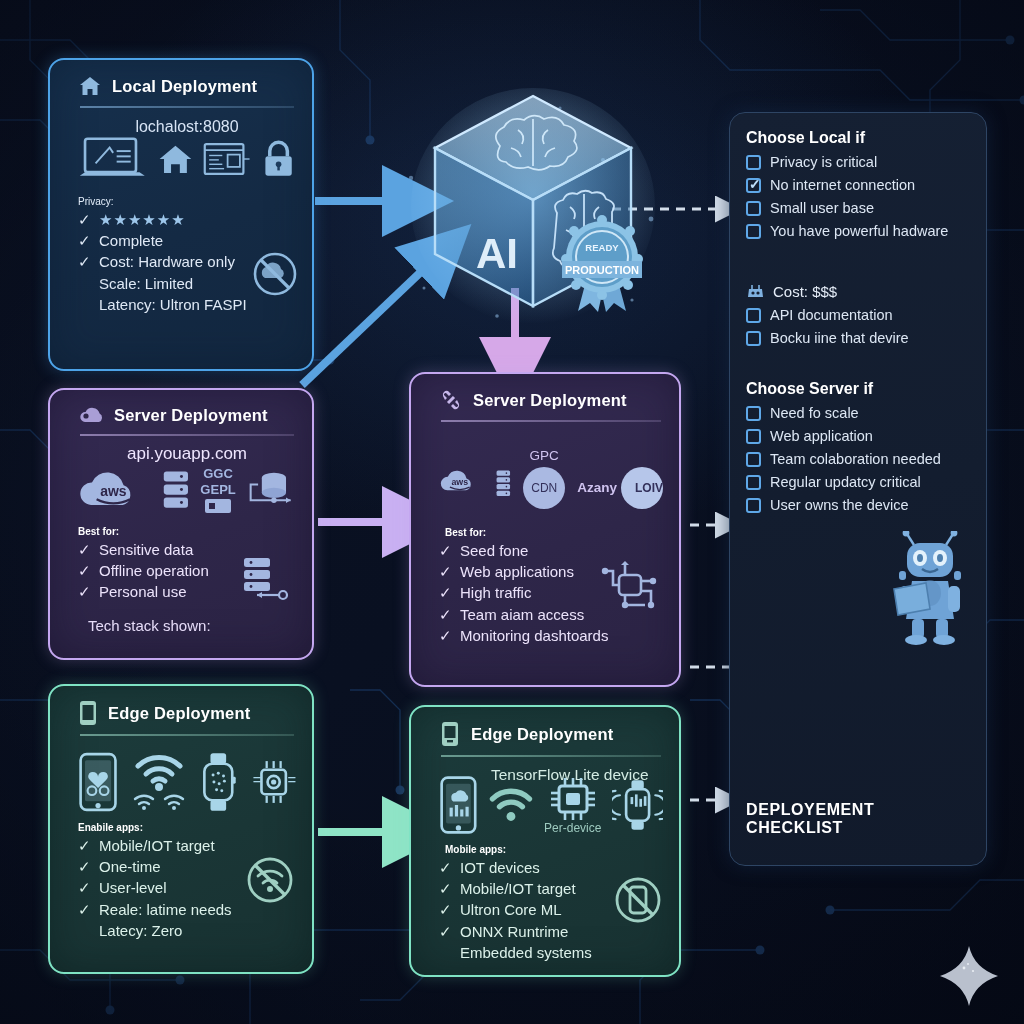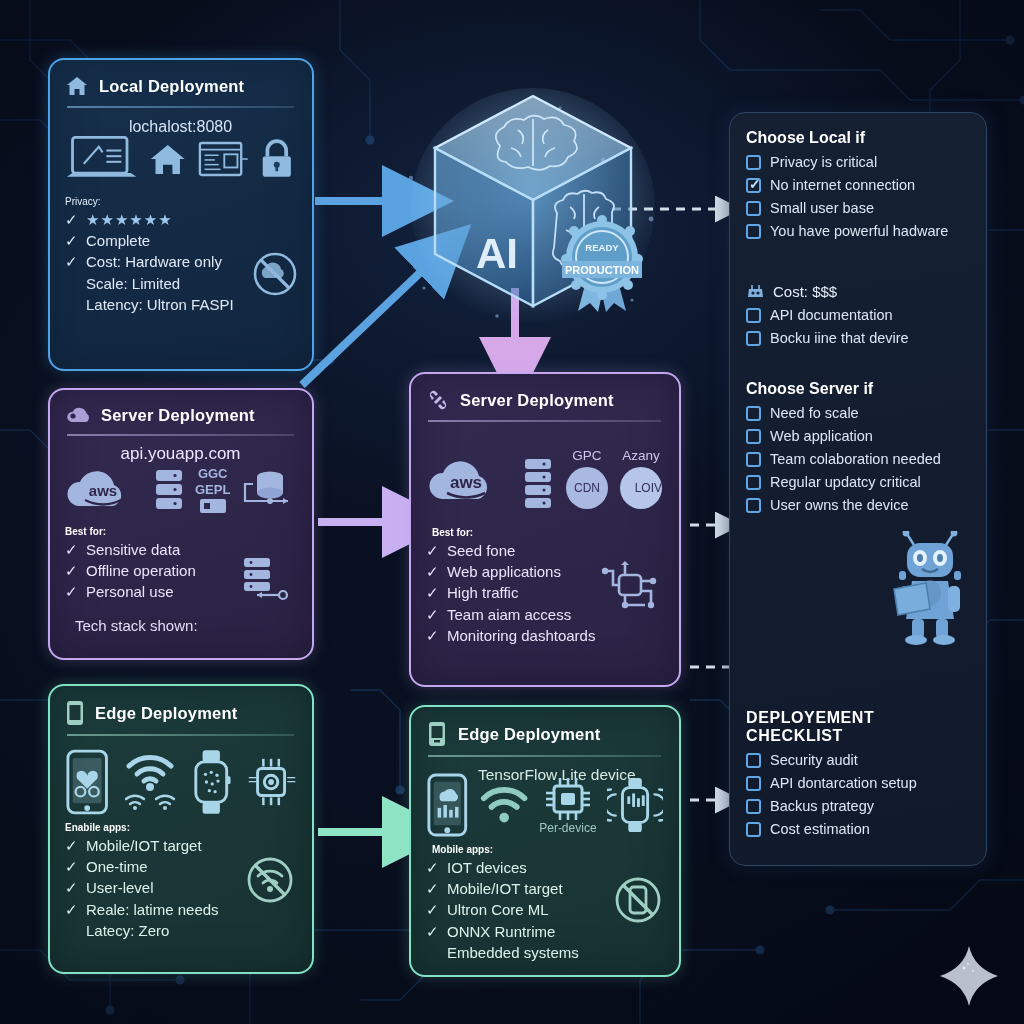--- a/index.html
+++ b/index.html
@@ -19,21 +19,21 @@
       radial-gradient(ellipse 60% 45% at 50% 22%, rgba(60,120,200,.17), rgba(0,0,0,0) 70%),
       radial-gradient(ellipse 90% 80% at 50% 50%, rgba(0,0,0,0) 40%, rgba(3,6,16,.75) 100%);
   }
   #arrow-layer{ position:absolute; inset:0; z-index:5; pointer-events:none; }
 
   
   .card{
     position:absolute; z-index:6;
     border-radius:16px;
     border:2.5px solid;
-    padding:14px 16px 12px 15px;
+    padding:14px 16px 12px 28px;
   }
   .card.local{
     background:linear-gradient(160deg,#16304d 0%,#142a44 55%,#122740 100%);
     border-color:#4da3e8;
     box-shadow:0 0 16px rgba(77,163,232,.28), inset 0 0 40px rgba(10,25,45,.5);
   }
   .card.server{
     background:linear-gradient(160deg,#342a52 0%,#2e2649 55%,#2b2344 100%);
     border-color:#c4a7f0;
     box-shadow:0 0 16px rgba(196,167,240,.25), inset 0 0 40px rgba(20,14,40,.5);
@@ -566,21 +566,21 @@
         <circle cx="22" cy="33" r="1.5"></circle>
           <circle cx="22" cy="46" r="1.5"></circle>
       </g>
     </svg>
     <div style="display:flex; flex-direction:column; align-items:center; gap:4px;text-align:right;">
       <span style="font-size:13.5px; color:#cfc3ef;">GPC</span>
       <div style="width:42px;height:42px;border-radius:50%;background:#aab9e2;display:flex;align-items:center;justify-content:center;">
         <span style="font-size:12px; color:#33305a;">CDN</span>
       </div>
     </div>
-    <div style="display:flex; flex-direction:column; align-items:center; gap:4px;">
+    <div style="display:flex; flex-direction:row; align-items:center; gap:4px;font-weight:bold;">
       <span style="font-size:13.5px; color:#cfc3ef;">Azany</span>
       <div style="width:42px;height:42px;border-radius:50%;background:#b6c6ea;display:flex;align-items:center;justify-content:flex-end;">
         <span style="font-size:12px; color:#33305a;">LOIV</span>
       </div>
     </div>
   </div>
 
   <div class="sub-head" style="margin-top:18px; padding-left:6px;">Best for:</div>
   <ul class="bullets" id="servermid-bullets">
       <li>
@@ -820,38 +820,20 @@
     <rect x="68" y="55" width="12" height="26" rx="5" fill="#7fb1e0"></rect>
     <path d="M14 58 L46 52 L50 78 L18 84 Z" fill="#79aedc" stroke="#4d7fae" stroke-width="1.6"></path>
     <rect x="32" y="88" width="12" height="19" rx="4" fill="#6fa3d6"></rect>
     <rect x="56" y="88" width="12" height="19" rx="4" fill="#6fa3d6"></rect>
     <ellipse cx="36" cy="109" rx="11" ry="5" fill="#7fb1e0"></ellipse>
     <ellipse cx="64" cy="109" rx="11" ry="5" fill="#7fb1e0"></ellipse>
   </svg>
 
   <div style="position:absolute; left:16px; bottom:28px; width:226px;">
     <div class="panel-title caps">DEPLOYEMENT CHECKLIST</div>
-    <div id="checklist-checks">
-        <div class="chk-row">
-          <span class="chk"></span>
-          <span class="chk-label">Security audit</span>
-        </div>
-        <div class="chk-row">
-          <span class="chk"></span>
-          <span class="chk-label">API dontarcation setup</span>
-        </div>
-        <div class="chk-row">
-          <span class="chk"></span>
-          <span class="chk-label">Backus ptrategy</span>
-        </div>
-        <div class="chk-row">
-          <span class="chk"></span>
-          <span class="chk-label">Cost estimation</span>
-        </div>
-      </div>
   </div>
 </div>
 
 <svg class="sparkle" width="62" height="64" viewBox="0 0 62 64">
   <path d="M31 2 Q36 24 60 32 Q36 40 31 62 Q26 40 2 32 Q26 24 31 2 Z" fill="#b9c0cd"></path>
   <g fill="#e9edf3">
       <circle cx="26" cy="24" r="1.4"></circle>
       <circle cx="35" cy="27" r="1.1"></circle>
       <circle cx="30" cy="20" r="1"></circle>
     </g>

